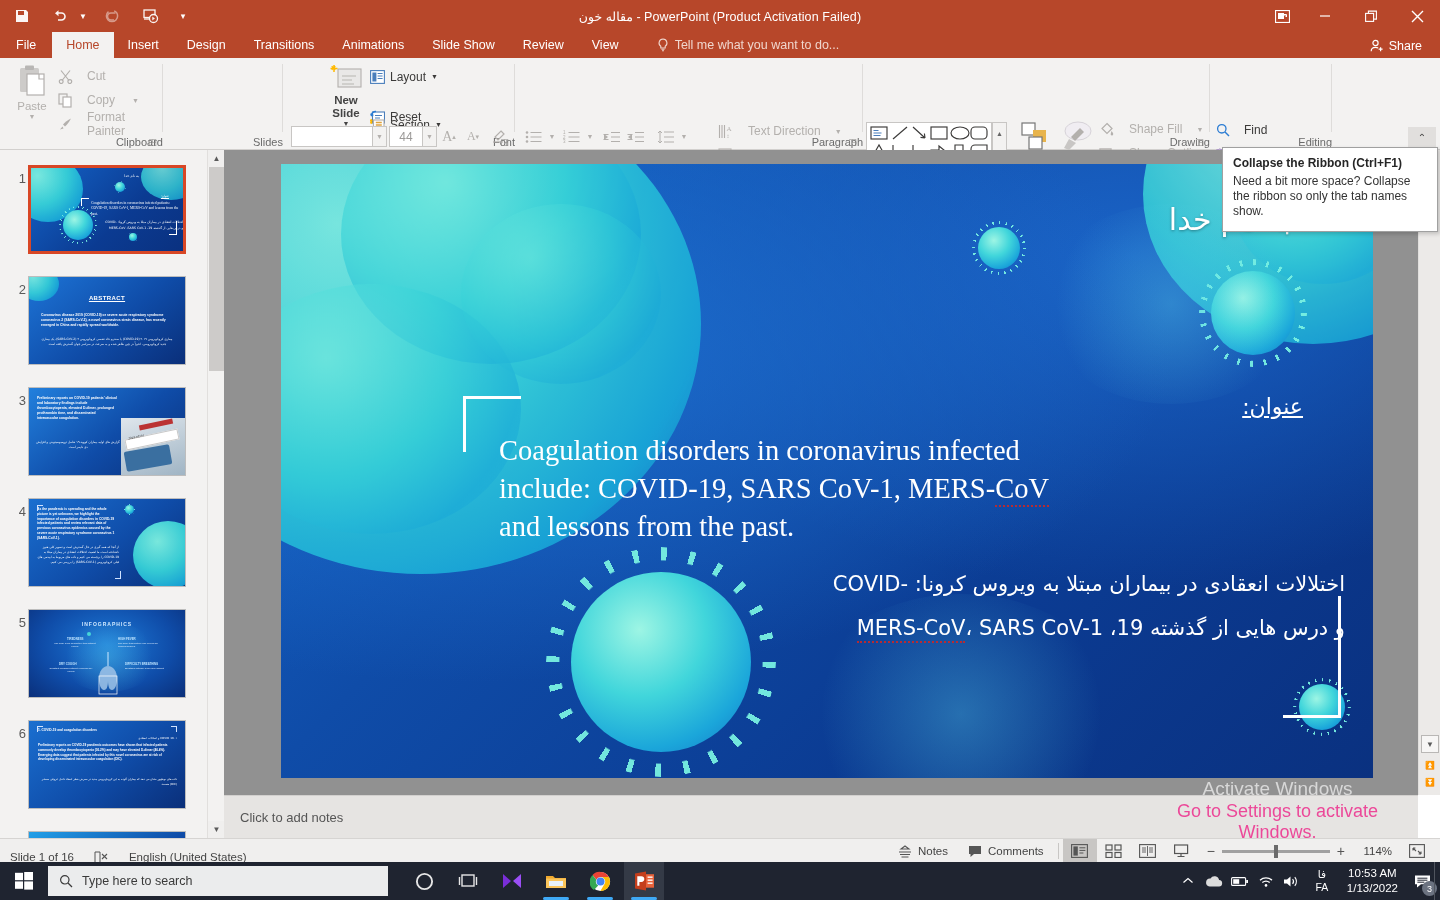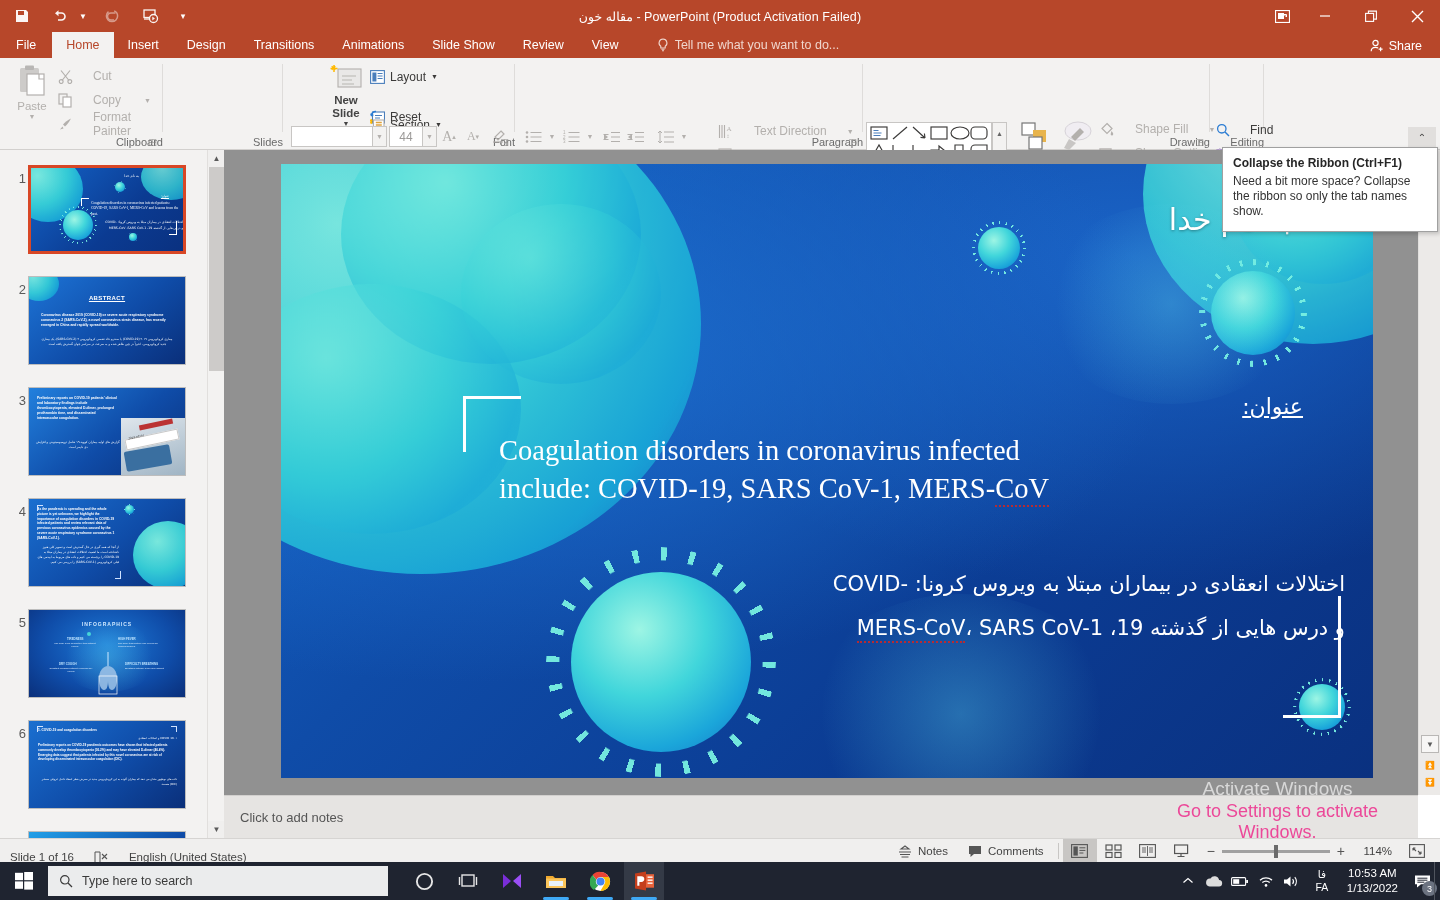--- a/index.html
+++ b/index.html
@@ -69,21 +69,21 @@
   .grp-sep { position:absolute; top:6px; bottom:18px; width:1px; background:#dedcda; }
   .dlg-launch { position:absolute; bottom:3px; font-size:9px; color:#8a8886; }
 
   
   .paste {
     position:absolute; left:8px; top:6px; width:48px; height:70px;
     display:flex; flex-direction:column; align-items:center; color:#b3b0ad;
   }
   .paste .lbl { font-size:11.5px; margin-top:2px; }
   .clip-item {
-    position:absolute; display:flex; align-items:center; gap:20px;
+    position:absolute; display:flex; align-items:center; gap:14px;
     font-size:12px; color:#b3b0ad; height:22px;
   }
 
   
   .newslide {
     position:absolute; left:163px; top:6px; width:40px; height:72px;
     display:flex; flex-direction:column; align-items:center; color:#444;
   }
   .newslide .lbl { font-size:11.5px; line-height:13px; text-align:center;font-weight:bold; }
   .slides-item {
@@ -720,21 +720,21 @@
         <svg width="16" height="15" viewBox="0 0 16 15">
             <path d="M2 9a5.5 5.5 0 0 1 11 0z" fill="#d6d4d2"></path>
             <path d="M2 9h11" stroke="#b3b0ad" stroke-width="1.2"></path>
             <path d="M3.5 11.5h11" stroke="#cfcdcb" stroke-width="1.6"></path>
           </svg>
       </span>
       <span>Shape Effects</span>
       <span style="font-size:7px;">▼</span>
     </div>
 
-    <div class="grp" style="left:1174px;width:90px;">
+    <div class="grp" style="left:1242px;width:90px;">
       <div class="grp-label">Editing</div>
       <div class="grp-sep" style="right:0;"></div>
     </div>
 
     <div class="clip-item" style="left:1216px;top:61px;color:#3b3a39;">
       <span>
         <svg width="14" height="14" viewBox="0 0 14 14">
             <circle cx="5.8" cy="5.8" r="4.2" fill="none" stroke="#2b7cd3" stroke-width="1.3"></circle>
             <path d="M9 9l4 4" stroke="#2b7cd3" stroke-width="1.5"></path>
           </svg>
@@ -902,20 +902,21 @@
       <div class="haze" style="left:760px;top:40px;width:260px;height:200px;"></div>
 
       <div class="slide-bismillah">به نام خدا</div>
 
       <div class="sq-tl"></div>
       <div class="onvan">عنوان:</div>
 
       <div class="title-en">
         <span>Coagulation disorders in coronavirus infected</span><br>
         <span>include: COVID-19, SARS CoV-1, MERS-</span><span class="squiggle">CoV</span><br>
+        <span>and lessons from the past.</span>
       </div>
 
       <div class="title-fa">
         <div>اختلالات انعقادی در بیماران مبتلا به ویروس کرونا: -COVID</div>
         <div>
           <span>و درس هایی از گذشته</span>
           <span class="squiggle">MERS-CoV</span><span>، SARS CoV-1 ،19</span>
         </div>
       </div>
       <div class="sq-br"></div>

